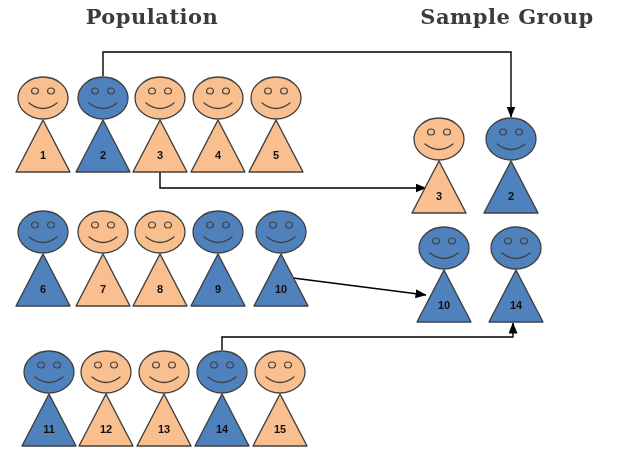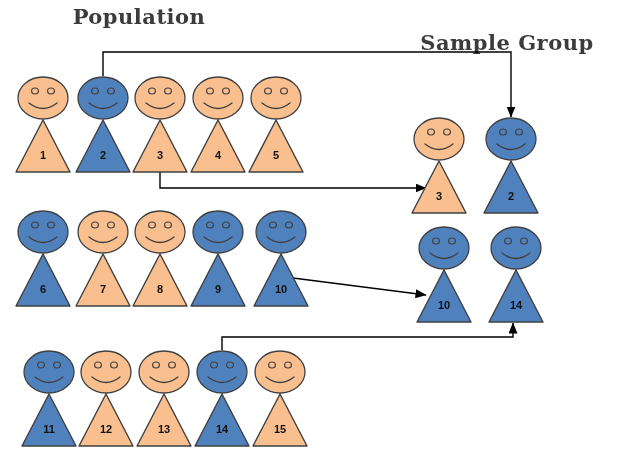--- a/index.html
+++ b/index.html
@@ -15,22 +15,22 @@
     position: absolute;
     top: 4px;
     width: 220px;
     text-align: center;
     font-family: "DejaVu Serif", serif;
     font-weight: 700;
     font-size: 21px;
     letter-spacing: 0.5px;
     color: #3b3b3b;
   }
-  .title.pop  { left: 29px;  }
-  .title.samp { left: 397px; margin-top: 26px; }
+  .title.pop  { left: 42px;  }
+  .title.samp { left: 397px; }
   svg.diagram { position: absolute; left: 0; top: 0; }
   .fig-number {
     font-family: "Liberation Sans", sans-serif;
     font-weight: 700;
     font-size: 11px;
   }
 </style>
 </head>
 <body>
 

